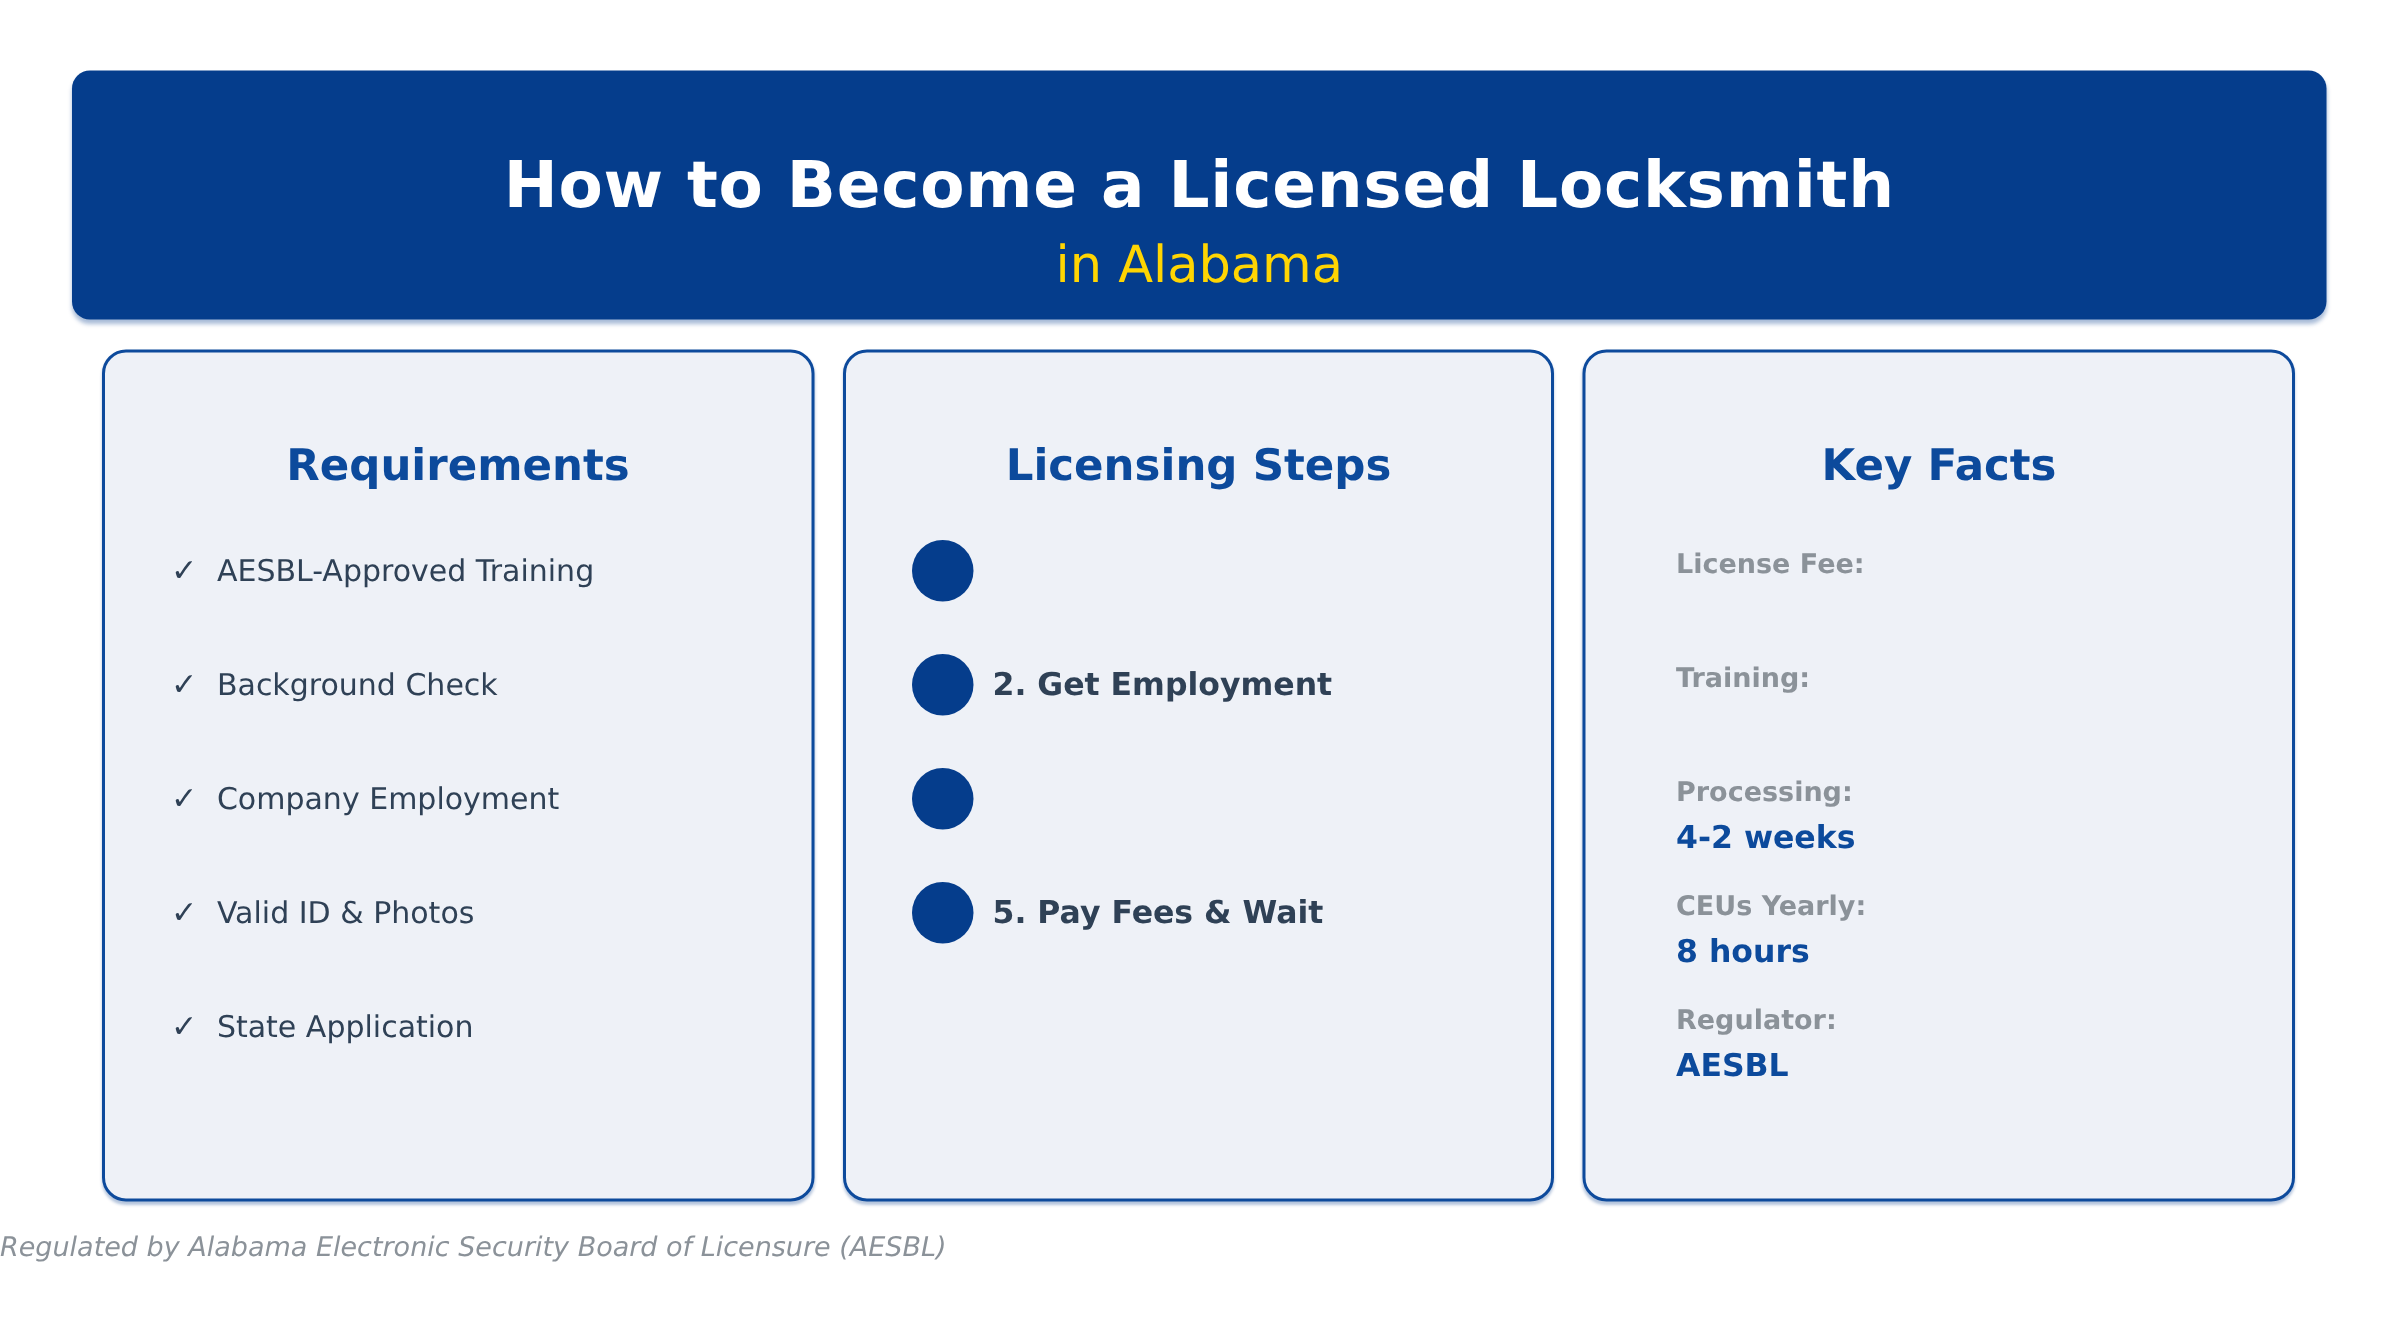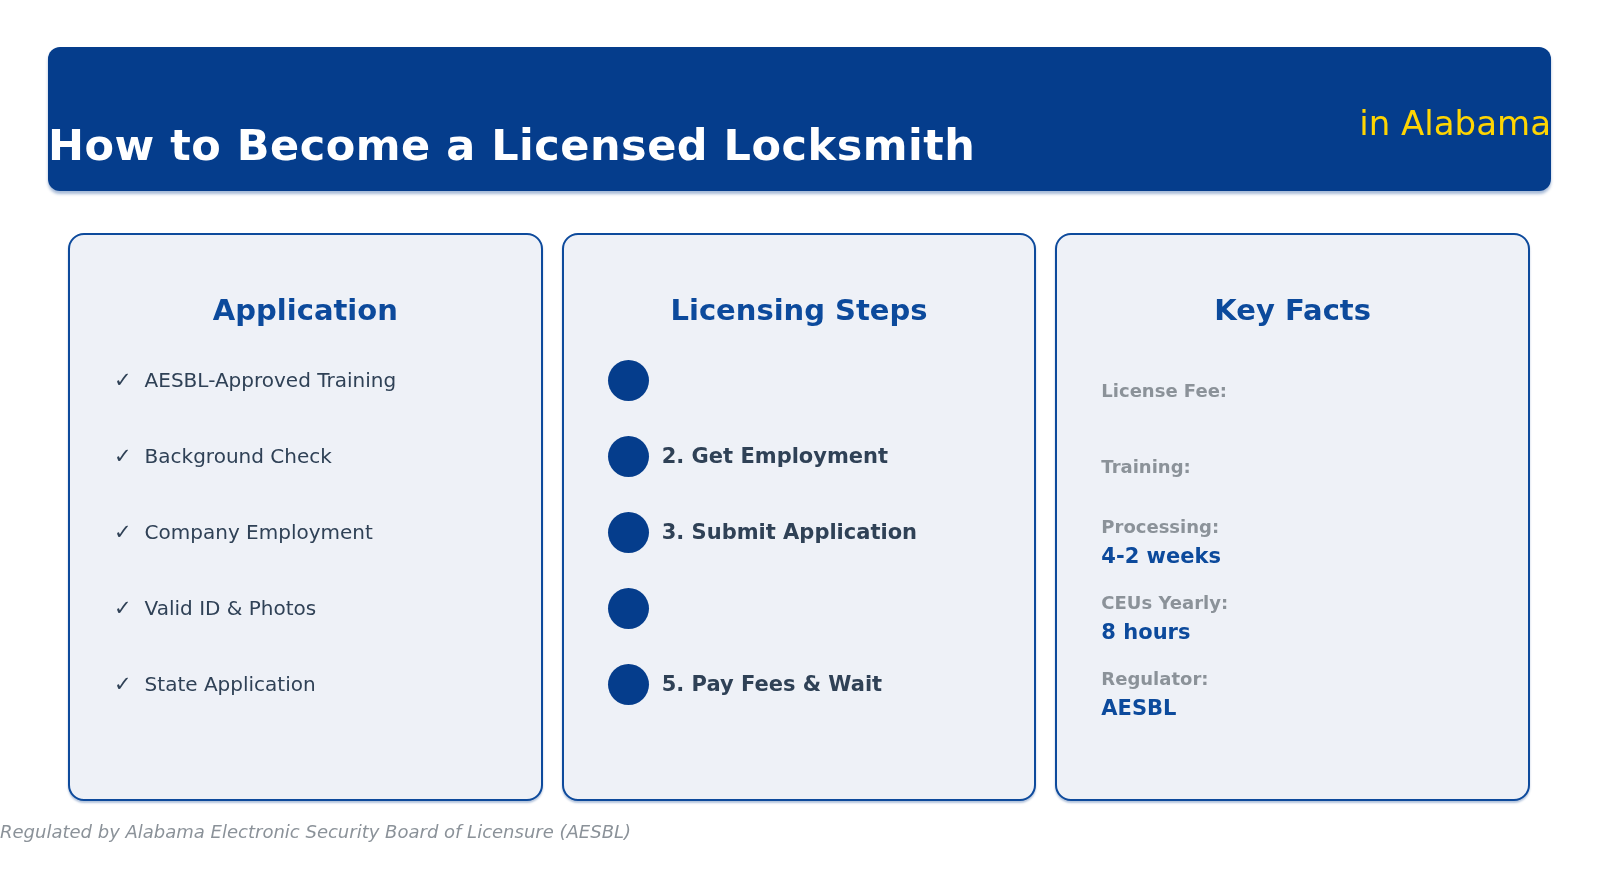--- a/index.html
+++ b/index.html
@@ -9,27 +9,28 @@
     height: 896px;
     background: #ffffff;
     font-family: "DejaVu Sans", sans-serif;
     overflow: hidden;
   }
 
   
   .banner {
     position: absolute;
     left: 48px; top: 47px;
-    width: 1503px; height: 144px;
+    width: 1503px; height: 166px;
     background: #053d8c;
     border-radius: 12px;
     box-shadow: 0 3px 3px rgba(5,61,140,0.35);
     display: flex;
+    flex-direction: column;
     align-items: center;
-    justify-content: space-between;
+    justify-content: flex-start;
     padding-top: 0;
     box-sizing: border-box;
   }
   .banner-title {
     margin-top: 52px;
     color: #ffffff;
     font-size: 43px;
     font-weight: bold;
     line-height: 50px;
     letter-spacing: 0.5px;
@@ -106,25 +107,25 @@
   .step-label {
     color: #2f4156;
     font-size: 21px;
     font-weight: bold;
     white-space: nowrap;
   }
 
   
   .fact {
     height: 76px;
-    padding-left: 44px;
+    padding-left: 60px;
     box-sizing: border-box;
     display: flex;
     flex-direction: column;
-    justify-content: center;
+    justify-content: space-between;
   }
   .fact-label {
     margin-top: 22px;
     color: #8b9299;
     font-size: 18px;
     font-weight: bold;
     line-height: 26px;
     white-space: nowrap;
   }
   .fact-value {
@@ -152,21 +153,21 @@
 <div class="canvas">
 
   <div class="banner">
     <div class="banner-title">How to Become a Licensed Locksmith</div>
     <div class="banner-subtitle">in Alabama</div>
   </div>
 
   <div class="cards">
 
     <div class="card">
-      <div class="card-title">Application</div>
+      <div class="card-title">Requirements</div>
       <div class="card-rows">
         <div class="row">
           <span class="check">✓</span>
           <span class="req-label">AESBL-Approved Training</span>
         </div>
         <div class="row">
           <span class="check">✓</span>
           <span class="req-label">Background Check</span>
         </div>
         <div class="row">
@@ -189,24 +190,20 @@
       <div class="card-rows">
         <div class="row">
           <span class="step-circle"></span>
         </div>
         <div class="row">
           <span class="step-circle"></span>
           <span class="step-label">2. Get Employment</span>
         </div>
         <div class="row">
           <span class="step-circle"></span>
-          <span class="step-label">3. Submit Application</span>
-        </div>
-        <div class="row">
-          <span class="step-circle"></span>
         </div>
         <div class="row">
           <span class="step-circle"></span>
           <span class="step-label">5. Pay Fees &amp; Wait</span>
         </div>
       </div>
     </div>
 
     <div class="card">
       <div class="card-title">Key Facts</div>

